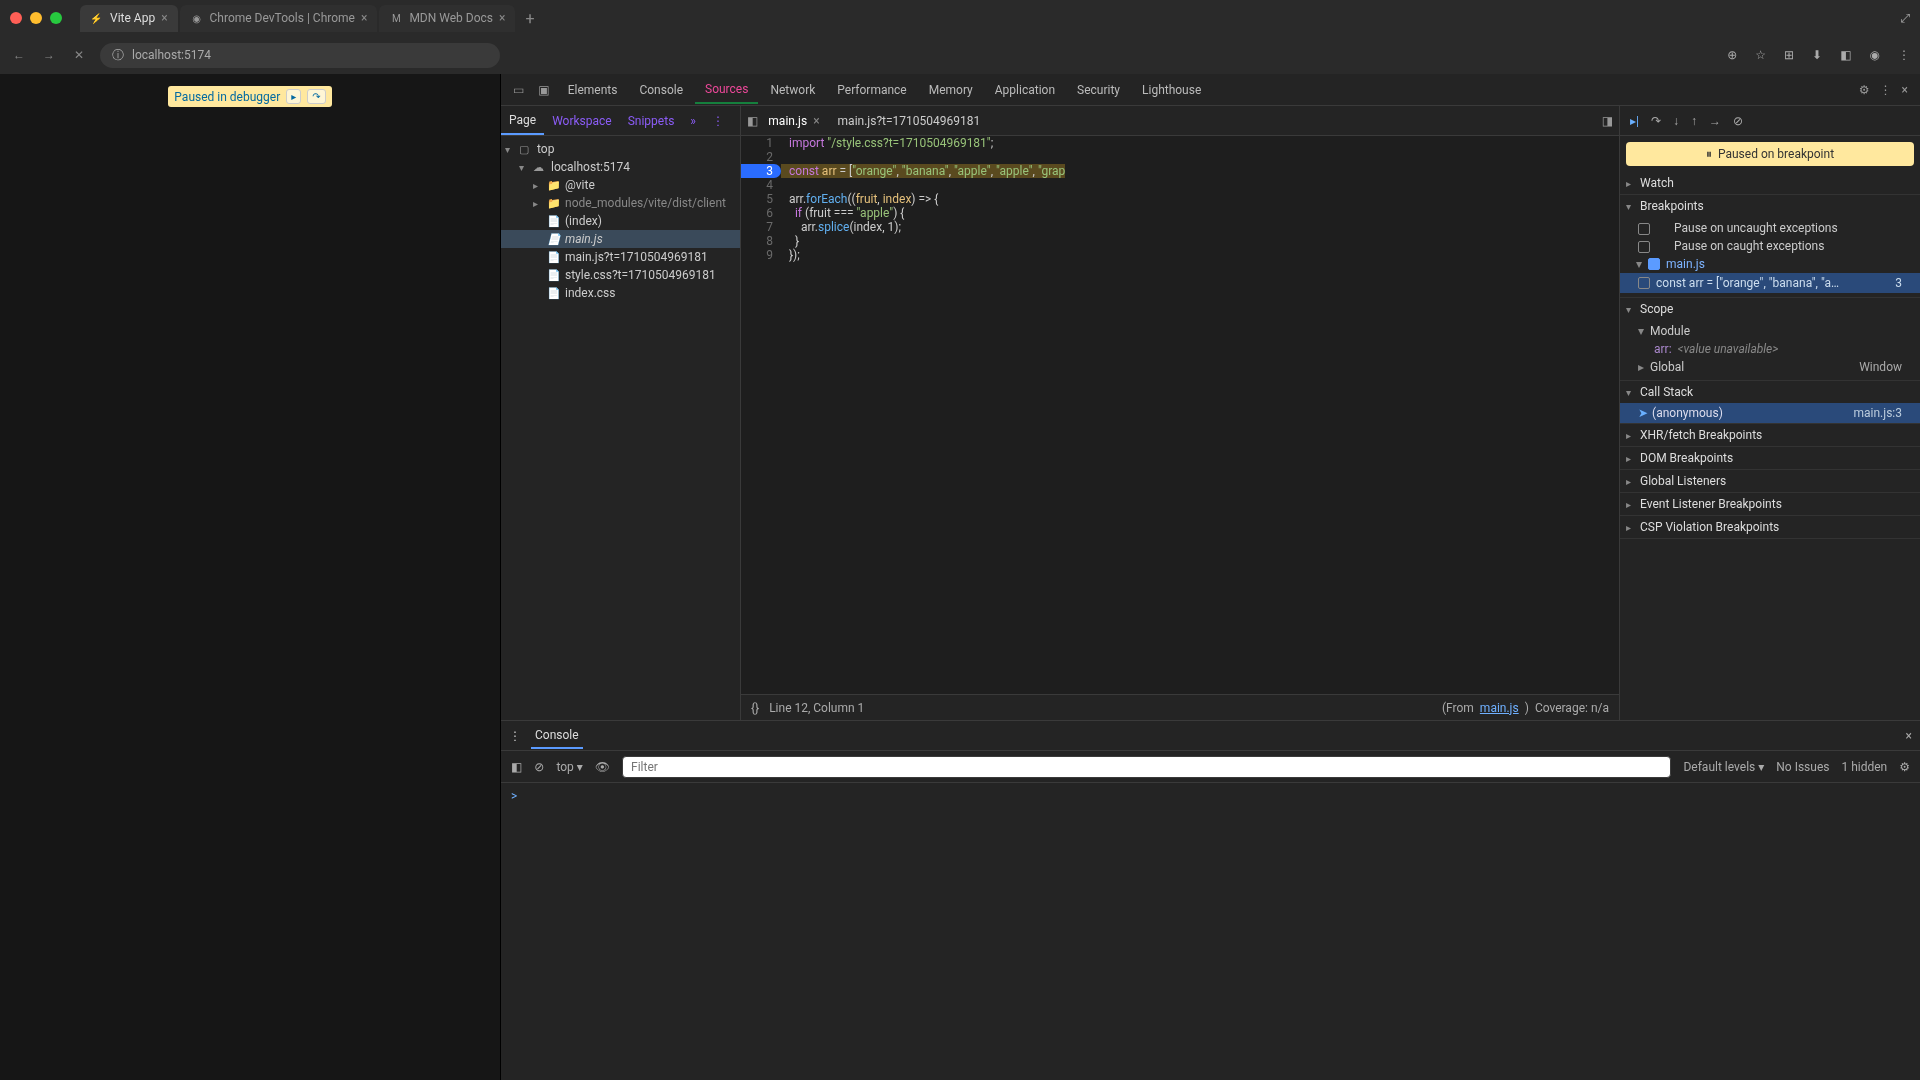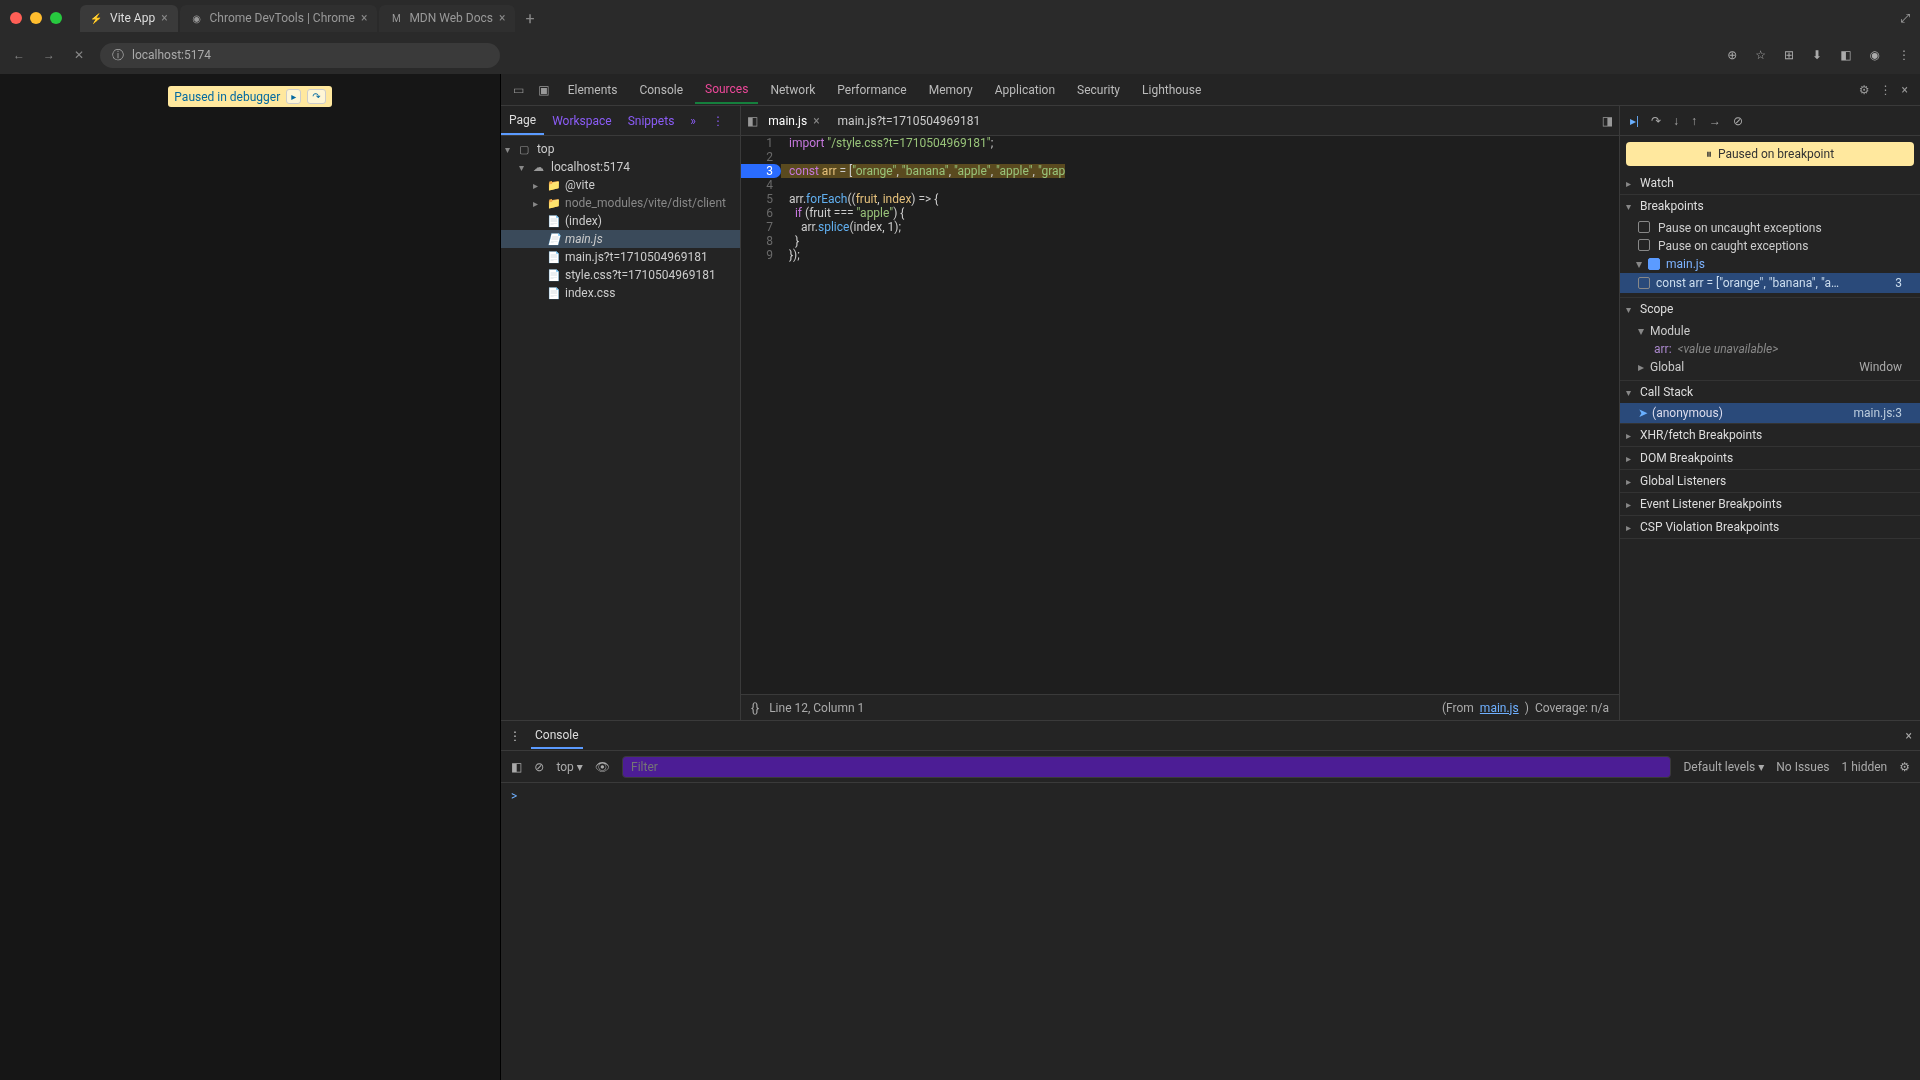--- a/index.html
+++ b/index.html
@@ -56,38 +56,38 @@
 .status .r{margin-left:auto;display:flex;gap:6px}
 .lnk{color:#6fb0ff;text-decoration:underline}
 .src-right { width:300px; display:flex; flex-direction:column; overflow:auto; }
 .dbg-bar { height:30px; display:flex; align-items:center; gap:12px; padding:0 10px; border-bottom:1px solid #3a3a3a; color:#aaa; }
 .dbg-bar .resume{color:#6ab0ff}
 .banner { background:#ffe89e; color:#333; padding:5px 10px; margin:6px; border-radius:4px; display:flex; align-items:center; gap:6px; justify-content:center; }
 .sect { border-bottom:1px solid #333; }
 .sect-h { display:flex; align-items:center; gap:4px; padding:4px 6px; color:#ddd; }
 .sect-h .c{color:#888;width:10px;font-size:10px}
 .sect-b { padding:2px 0 4px 0; }
-.chk-row { display:flex; align-items:flex-start; gap:8px; padding:2px 18px; color:#ccc; }
+.chk-row { display:flex; align-items:flex-end; gap:24px; padding:2px 18px; color:#ccc; }
 .chk{width:12px;height:12px;border:1px solid #888;border-radius:2px}
 .bp-file { display:flex; align-items:center; gap:6px; padding:2px 16px; color:#7db3ff; }
 .bp-line { display:flex; align-items:center; gap:6px; padding:3px 18px; background:#2a4a7a; color:#cde; font-family:Menlo,monospace; font-size:11px; }
 .bp-line .num{margin-left:auto;color:#cde}
 .scope-row{padding:2px 18px;color:#ccc;display:flex;gap:6px}
 .sc-nm{color:#a8c}
 .sc-val{color:#888;font-style:italic}
 .scope-row .rt{margin-left:auto;color:#aaa}
 .cs-row{display:flex;padding:3px 18px;background:#2a4a7a;color:#dde}
 .cs-row .loc{margin-left:auto;color:#bcd}
 .arrow-blue{color:#6ab0ff;margin-right:4px}
 .drawer { height:360px; border-top:1px solid #3a3a3a; display:flex; flex-direction:column; }
 .dr-tabs { height:30px; display:flex; align-items:center; padding:0 8px; gap:10px; border-bottom:1px solid #3a3a3a; }
 .dr-tabs .t{color:#ddd;border-bottom:2px solid #5b9bff;padding:5px 4px}
 .dr-tabs .x{margin-left:auto;color:#aaa}
 .dr-tb { height:32px; display:flex; align-items:center; gap:12px; padding:0 10px; border-bottom:1px solid #3a3a3a; color:#aaa; }
-.filter { flex:1; background:#4c1d95; border:1px solid #3a3a3a; border-radius:4px; padding:3px 8px; color:#888; }
+.filter { flex:1; background:#ffffff; border:1px solid #3a3a3a; border-radius:4px; padding:3px 8px; color:#888; }
 .dr-body{flex:1;padding:6px 10px;color:#6fb0ff}
 </style>
 </head>
 <body>
 
 <div class="titlebar">
   <div class="traffic">
     <div class="tl r"></div>
     <div class="tl y"></div>
     <div class="tl g"></div>

